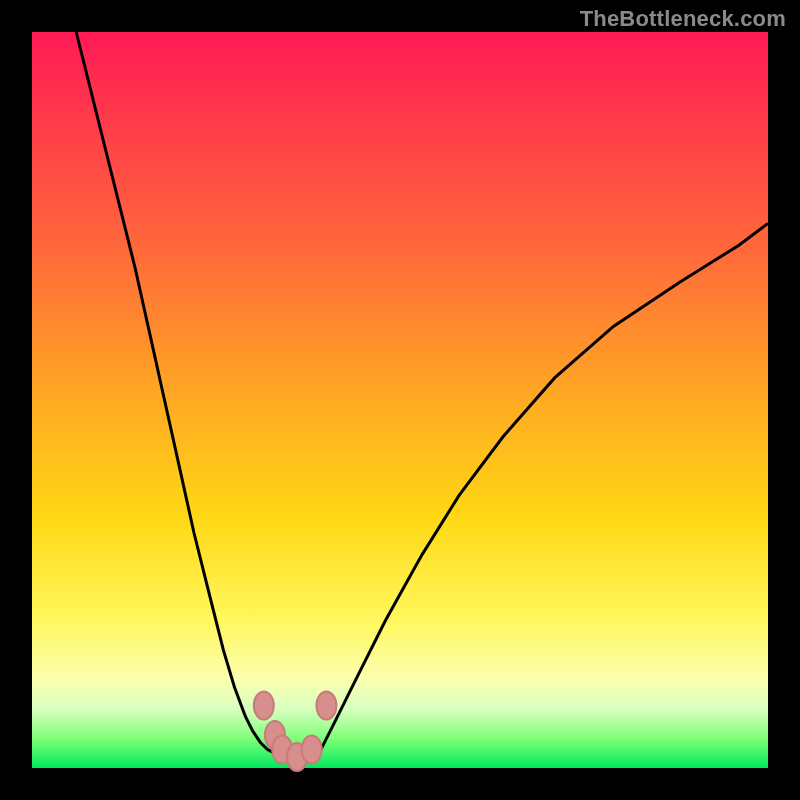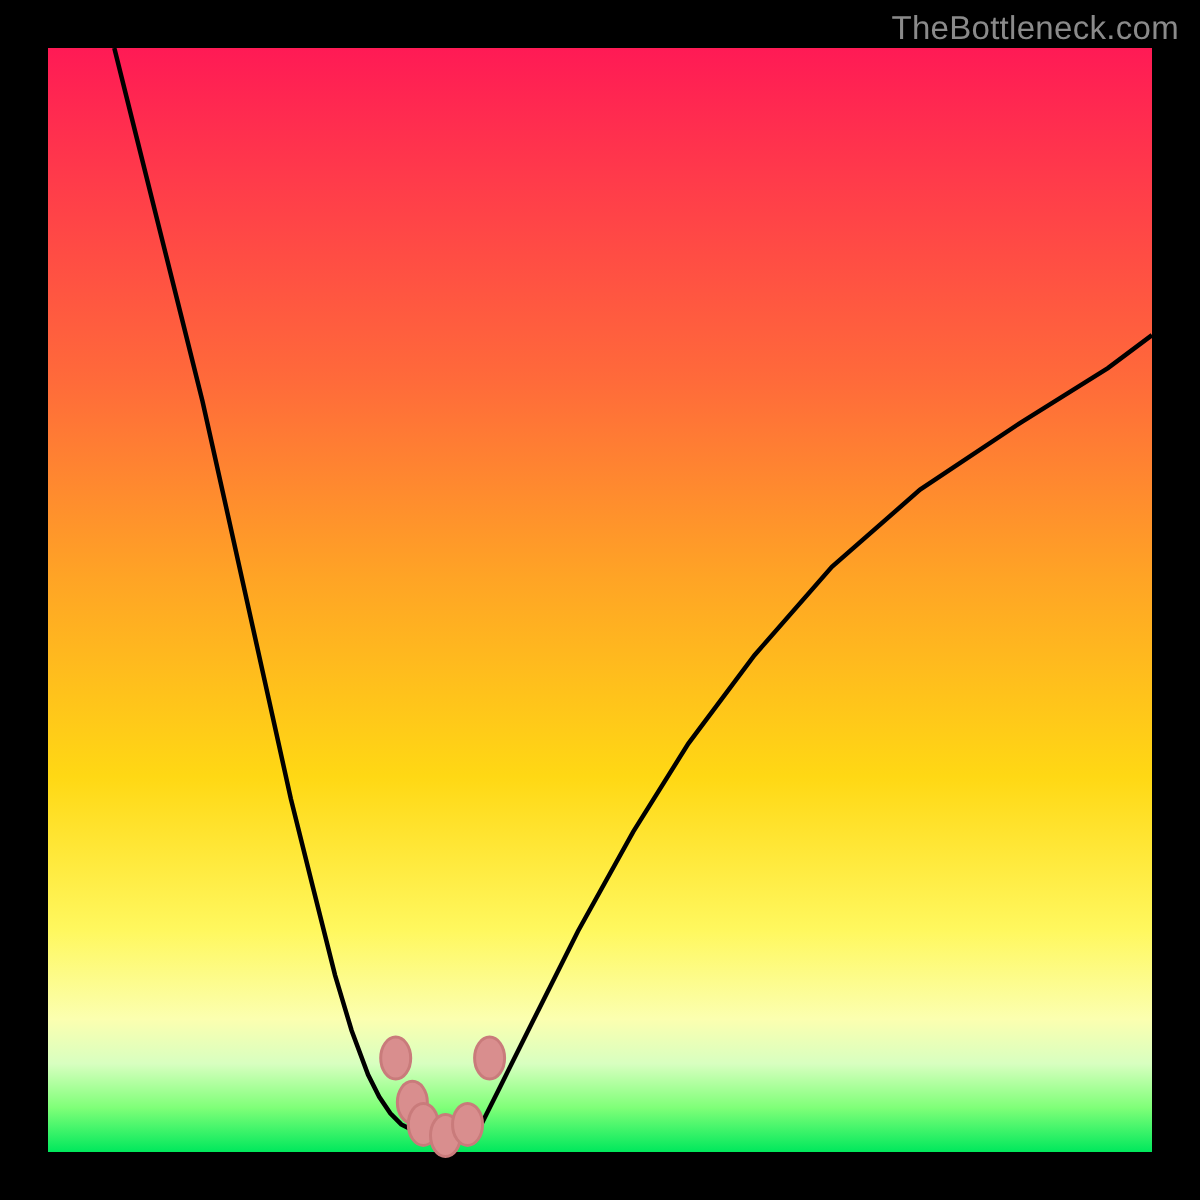--- a/index.html
+++ b/index.html
@@ -37,21 +37,21 @@
       #7fff78 96%,
       #00e85c 100%
     );
   }
   .watermark {
     position: absolute;
     top: 6px;
     right: 14px;
     color: #8a8a8a;
     font-size: 22px;
-    font-weight: 400;
+    font-weight: 700;
     letter-spacing: 0.2px;
     user-select: none;
   }
   svg.curve {
     position: absolute;
     left: 0;
     top: 0;
     width: 736px;
     height: 736px;
     overflow: visible;

